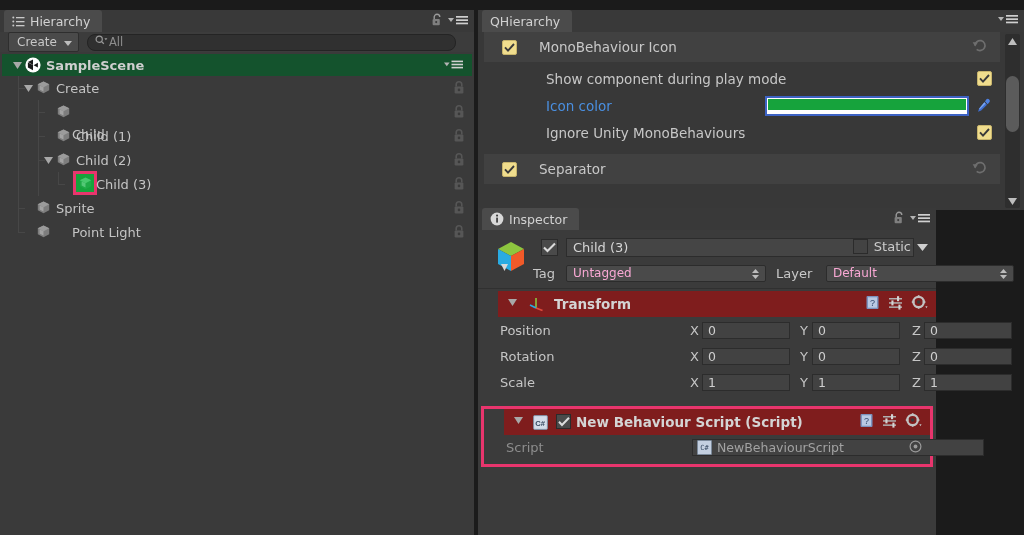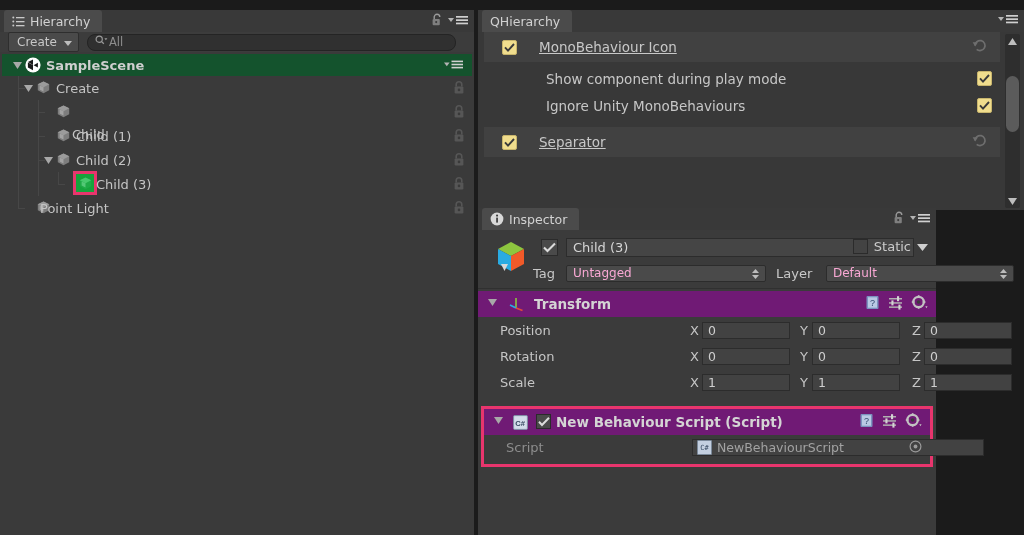--- a/index.html
+++ b/index.html
@@ -55,21 +55,21 @@
   
   .guide{position:absolute;top:0;width:1px;height:24px;background:#474747;}
   .guide.half{height:12px;}
   .guidh{position:absolute;top:12px;height:1px;width:7px;background:#474747;}
 
   
   #qhier{left:478px;top:10px;width:546px;height:200px;background:#393939;}
   #qhier .body{position:absolute;left:0;top:22px;right:0;bottom:0;background:#383838;}
   .qscrollarea{position:absolute;left:6px;top:0;right:24px;bottom:0;overflow:hidden;}
   .q-section{background:#414141;height:30px;display:flex;align-items:center;padding-left:18px;}
-  .q-section .qtitle{font-size:13.5px;color:#c8c8c8;margin-left:22px;text-decoration:underline;}
+  .q-section .qtitle{font-size:13.5px;color:#c8c8c8;margin-left:22px;}
   .q-section .revert{position:absolute;right:12px;}
   .q-rowset{background:#383838;padding:3px 0 2px 0;}
   .q-row{height:27px;display:flex;align-items:center;padding-left:62px;position:relative;}
   .q-row .rlabel{font-size:13.5px;color:#c7c7c7;}
   .q-row .rlabel.link{color:#4a8fe0;}
   .q-row .rright{position:absolute;right:8px;display:flex;align-items:center;}
 
   .cbx{width:15px;height:15px;background:#f0dd8d;border:1px solid #c8b56d;border-radius:2px;
        box-sizing:border-box;display:flex;align-items:center;justify-content:center;flex:none;}
 
@@ -97,21 +97,21 @@
   .static-wrap{position:absolute;right:8px;top:9px;display:flex;align-items:center;gap:6px;}
   .static-wrap .sbox{width:15px;height:15px;background:#434343;border:1px solid #2b2b2b;box-sizing:border-box;}
   .static-wrap .slabel{font-size:13px;color:#cbcbcb;}
 
   .taglayer{position:absolute;left:0;right:0;top:32px;height:22px;display:flex;align-items:center;}
   .tl-label{font-size:13px;color:#c8c8c8;}
   .popup{height:17px;background:#4a4a4a;border:1px solid #2c2c2c;border-radius:2px;box-sizing:border-box;
          display:flex;align-items:center;padding:0 4px 0 6px;color:#f9a8d4;font-size:12px;position:relative;}
   .popup .updown{position:absolute;right:5px;top:2px;}
 
-  .comp-header{height:26px;display:flex;align-items:center;position:relative;background:#701a75;}
+  .comp-header{height:26px;display:flex;align-items:center;position:relative;background:#7f1d1d;margin-left:20px;}
   .comp-header .ctitle{font-weight:bold;font-size:13.5px;color:#d4d4d4;}
   .comp-tools{position:absolute;right:8px;top:4px;display:flex;align-items:center;gap:7px;}
 
   .vec-row{height:26px;display:flex;align-items:center;position:relative;}
   .vec-row .vlabel{position:absolute;left:22px;font-size:13px;color:#c5c5c5;}
   .axis{position:absolute;font-size:13px;color:#c5c5c5;}
   .numfield{position:absolute;height:17px;background:#424242;border:1px solid #2c2c2c;box-sizing:border-box;
             display:flex;align-items:center;padding-left:5px;color:#cfcfcf;font-size:12.5px;}
 
   .script-row{height:25px;display:flex;align-items:center;position:relative;}
@@ -302,29 +302,45 @@
               </svg>
             </span>
             <span class="lbl" style="position: absolute; left: 96px;">Child (3)</span>
             <span class="lockcol"><svg width="14" height="15" viewBox="0 0 14 15">
                 <path d="M4.2 6.6 V4.6 a2.8 2.8 0 0 1 5.6 0 V6.6" fill="none" stroke="#565656" stroke-width="1.6"></path>
                 <rect x="2.6" y="6.4" width="8.8" height="7" rx="1.2" fill="#565656"></rect>
                 <circle cx="7" cy="9.9" r="1.3" fill="#3a3a3a"></circle>
               </svg></span>
           </div>
           <div class="trow">
+            <span class="guide" style="left:18px"></span>
+            <span class="guidh" style="left:18px"></span>
+            <span class="twist" style="position: absolute; left: 23px;"></span>
+            <span class="go-ico" style="position: absolute; left: 36px; top: 4px;"><svg width="15" height="15" viewBox="0 0 15 15">
+                <path d="M7.5 1.5 L13.2 4.3 L13.2 10.2 L7.5 13.3 L1.8 10.2 L1.8 4.3 Z" fill="#7d7d7d"></path>
+                <path d="M7.5 1.5 L13.2 4.3 L7.5 7.2 L1.8 4.3 Z" fill="#9b9b9b"></path>
+                <path d="M3.6 5.4 L7.5 7.3 L7.5 11.6 L3.6 9.5 Z" fill="#c3c3c3" opacity=".55"></path>
+              </svg></span>
+            <span class="lbl" style="position: absolute; left: 56px;">Sprite</span>
+            <span class="lockcol"><svg width="14" height="15" viewBox="0 0 14 15">
+                <path d="M4.2 6.6 V4.6 a2.8 2.8 0 0 1 5.6 0 V6.6" fill="none" stroke="#565656" stroke-width="1.6"></path>
+                <rect x="2.6" y="6.4" width="8.8" height="7" rx="1.2" fill="#565656"></rect>
+                <circle cx="7" cy="9.9" r="1.3" fill="#3a3a3a"></circle>
+              </svg></span>
+          </div>
+          <div class="trow">
             <span class="guide half" style="left:18px"></span>
             <span class="guidh" style="left:18px"></span>
             <span class="twist" style="position: absolute; left: 23px;"></span>
             <span class="go-ico" style="position: absolute; left: 36px; top: 4px;"><svg width="15" height="15" viewBox="0 0 15 15">
                 <path d="M7.5 1.5 L13.2 4.3 L13.2 10.2 L7.5 13.3 L1.8 10.2 L1.8 4.3 Z" fill="#7d7d7d"></path>
                 <path d="M7.5 1.5 L13.2 4.3 L7.5 7.2 L1.8 4.3 Z" fill="#9b9b9b"></path>
                 <path d="M3.6 5.4 L7.5 7.3 L7.5 11.6 L3.6 9.5 Z" fill="#c3c3c3" opacity=".55"></path>
               </svg></span>
-            <span class="lbl" style="position: absolute; left: 40px;">Point Light</span>
+            <span class="lbl" style="position: absolute; left: 72px;">Point Light</span>
             <span class="lockcol"><svg width="14" height="15" viewBox="0 0 14 15">
                 <path d="M4.2 6.6 V4.6 a2.8 2.8 0 0 1 5.6 0 V6.6" fill="none" stroke="#565656" stroke-width="1.6"></path>
                 <rect x="2.6" y="6.4" width="8.8" height="7" rx="1.2" fill="#565656"></rect>
                 <circle cx="7" cy="9.9" r="1.3" fill="#3a3a3a"></circle>
               </svg></span>
           </div>
         </div>
     </div>
   </div>
 
@@ -359,20 +375,36 @@
                 <path d="M0.6 4.2 L6 4.2 L3.2 8.4 Z" fill="#6e6e6e"></path>
               </svg></span>
           </div>
           <div class="q-rowset">
             <div class="q-row">
               <span class="rlabel">Show component during play mode</span>
               <span class="rright">
                 <span class="cbx">
                   <svg width="11" height="9" viewBox="0 0 11 9">
                     <path d="M1 4.4 L4 7.6 L10 1" fill="none" stroke="#3a3a3a" stroke-width="1.9"></path>
+                  </svg>
+                </span>
+              </span>
+            </div>
+            <div class="q-row">
+              <span class="rlabel link">Icon color</span>
+              <span class="rright">
+                <span class="colorfield">
+                  <span class="swatch" style="background: rgb(22, 163, 60);"></span>
+                  <span class="alpha"></span>
+                </span>
+                <span style="margin-left:9px;display:inline-flex">
+                  <svg width="16" height="16" viewBox="0 0 16 16">
+                    <path d="M10.2 1.6 a2.1 2.1 0 0 1 3 3 L11.6 6.2 L9 3.6 Z" fill="#4d7fe0"></path>
+                    <path d="M8.4 4.2 L11 6.8 L5.2 12.6 L2 13.8 L3.2 10.6 Z" fill="#3f6ed1"></path>
+                    <path d="M8.4 4.2 L9.6 5.4 L3.6 11.4 L3.2 10.6 Z" fill="#7ba6f0"></path>
                   </svg>
                 </span>
               </span>
             </div>
             <div class="q-row">
               <span class="rlabel">Ignore Unity MonoBehaviours</span>
               <span class="rright">
                 <span class="cbx">
                   <svg width="11" height="9" viewBox="0 0 11 9">
                     <path d="M1 4.4 L4 7.6 L10 1" fill="none" stroke="#3a3a3a" stroke-width="1.9"></path>

